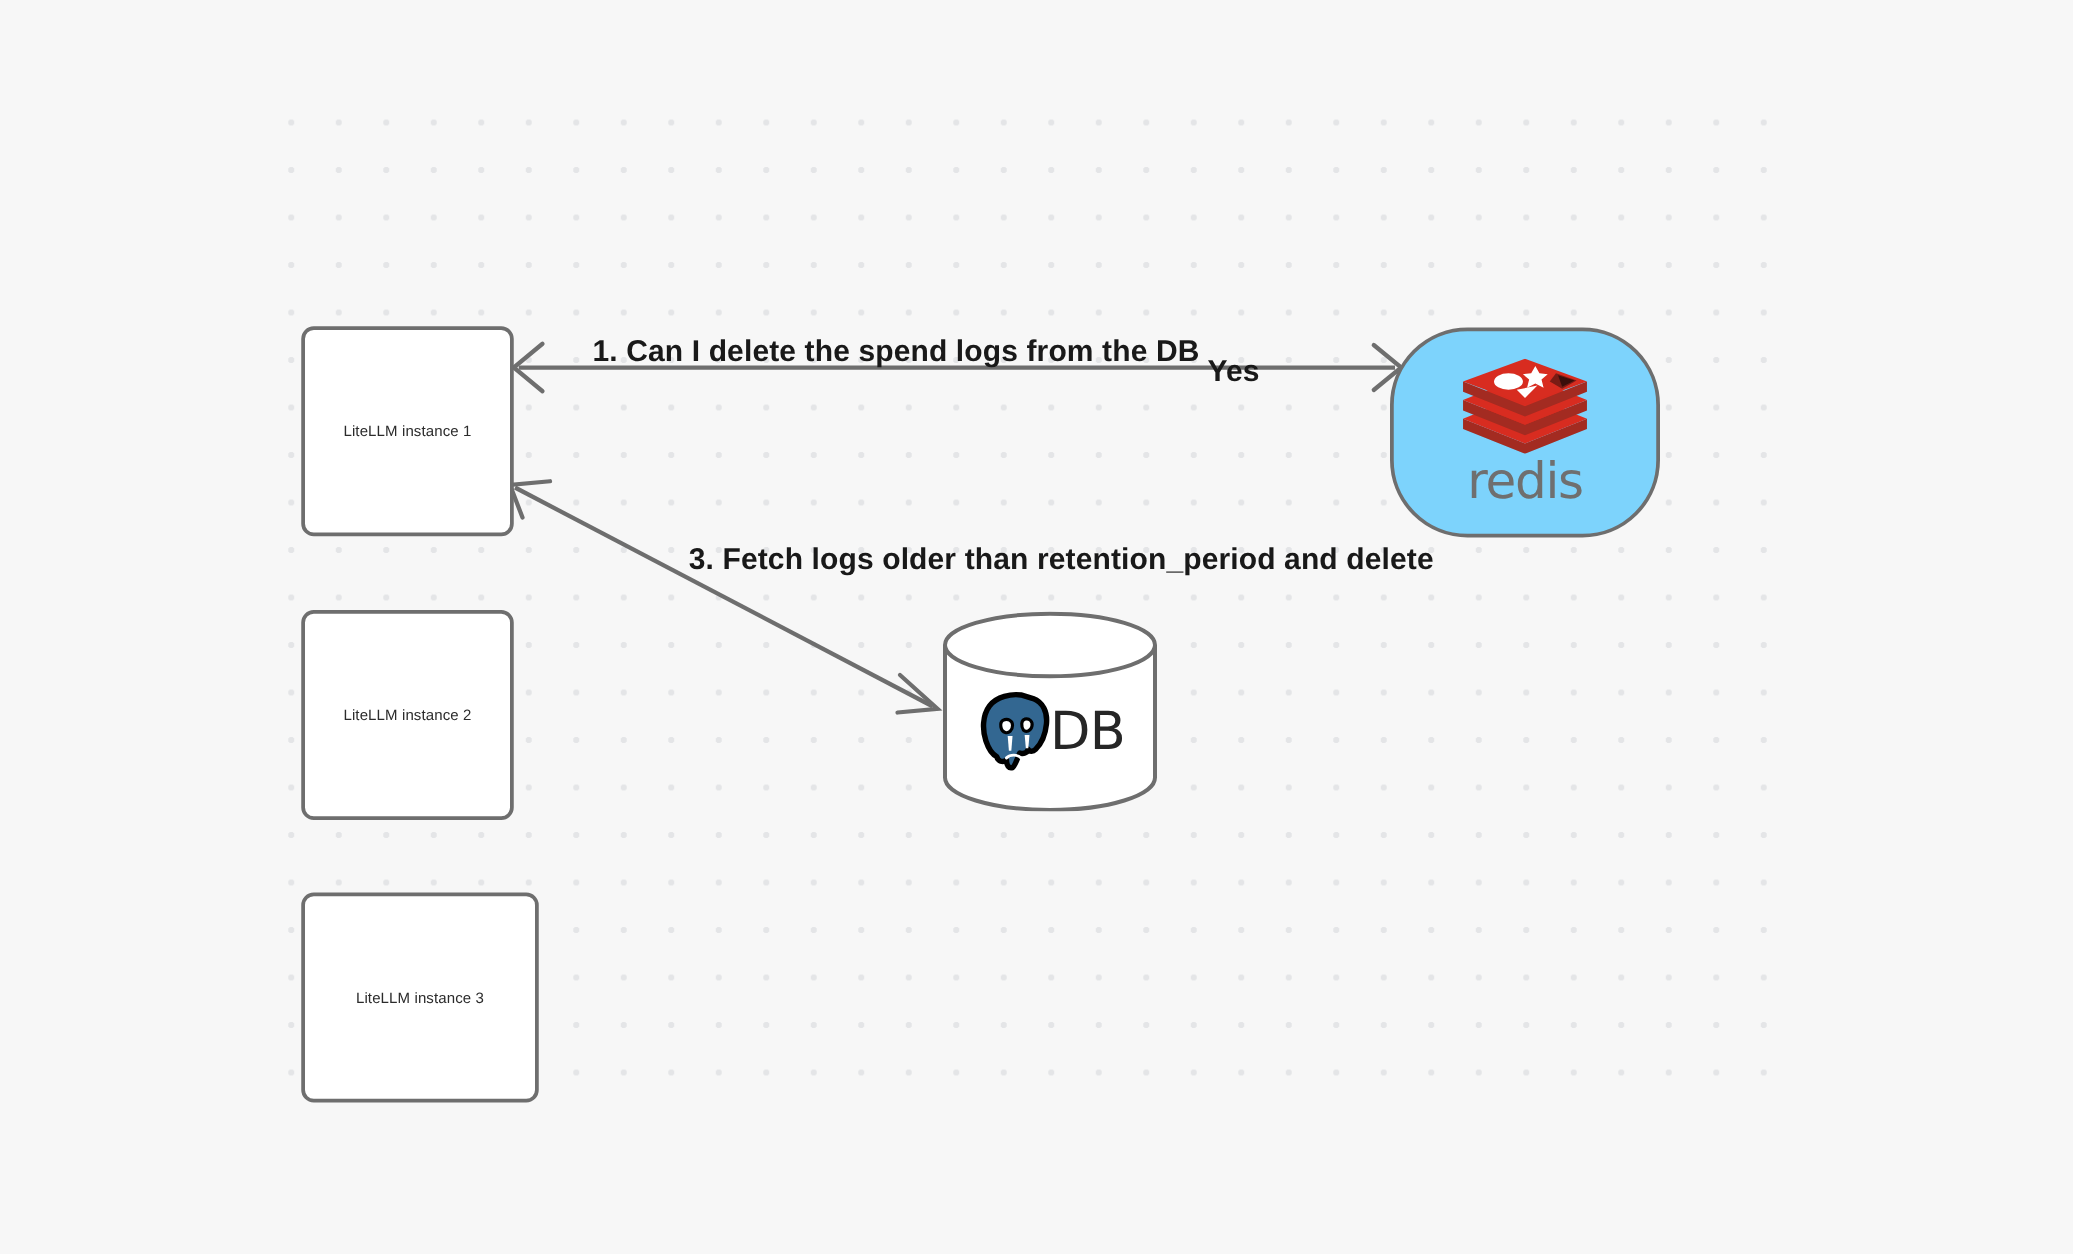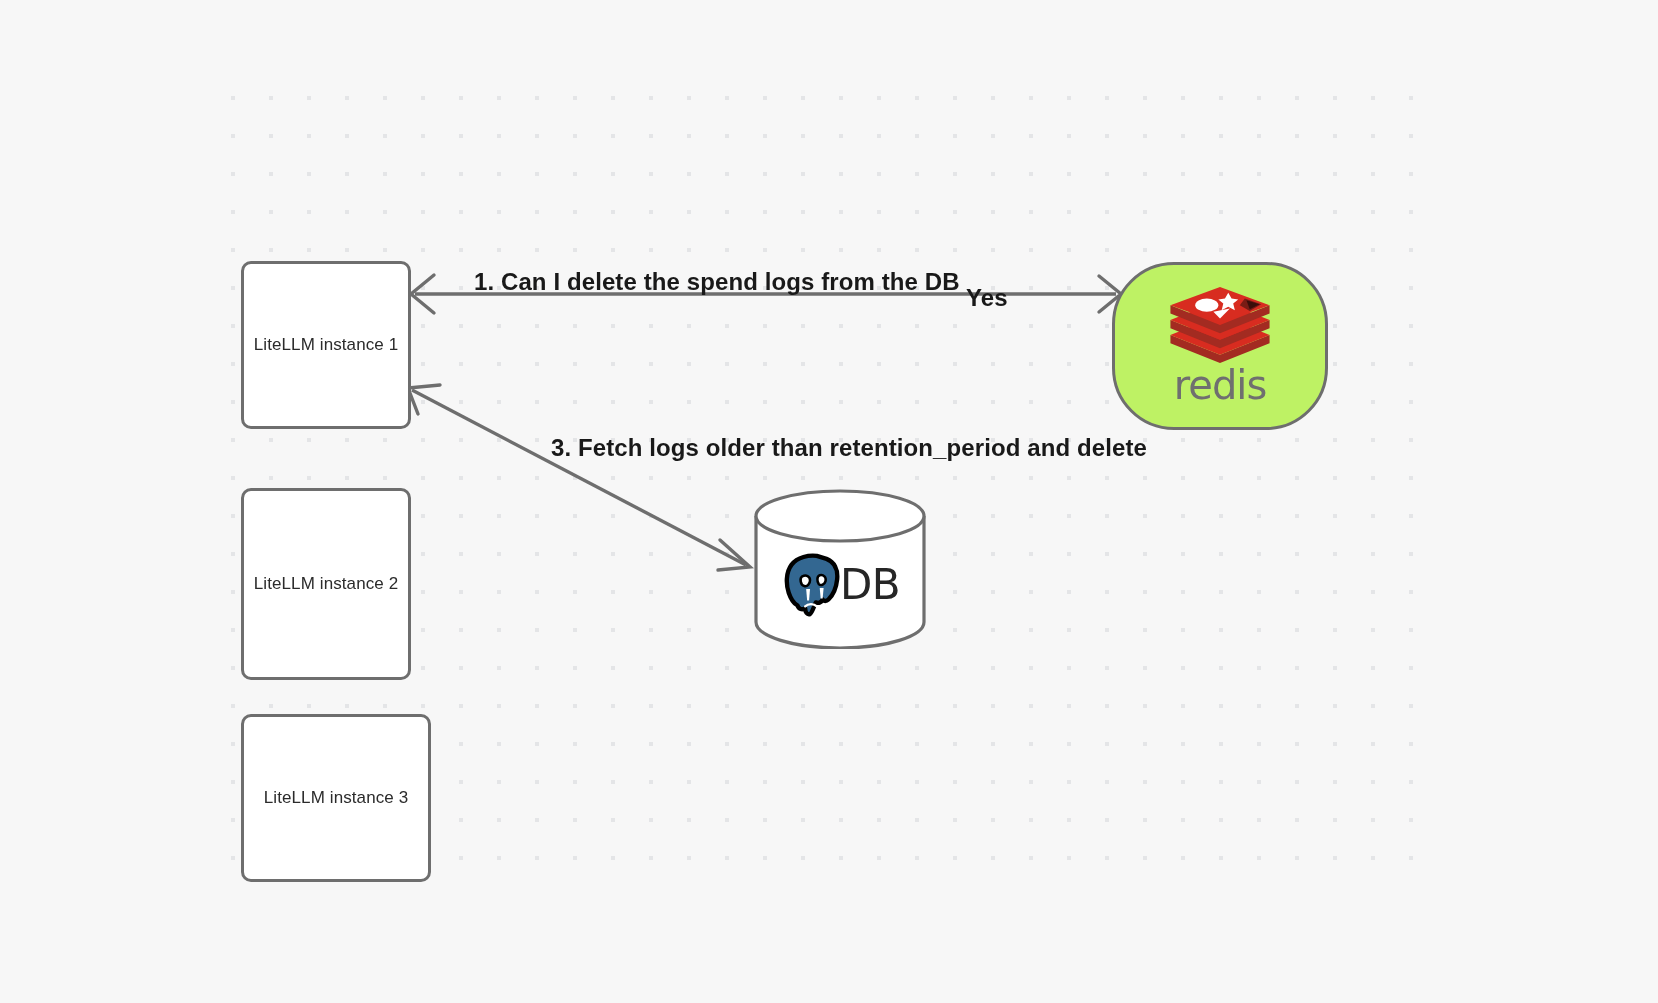--- a/index.html
+++ b/index.html
@@ -50,38 +50,38 @@
     position: absolute;
     background: #ffffff;
     border: 3px solid #6e6e6e;
     border-radius: 10px;
     box-sizing: border-box;
     display: flex;
     align-items: center;
     justify-content: center;
   }
   .node-box .node-label {
-    font-size: 17px;
+    font-size: 12px;
     color: #2b2b2b;
     letter-spacing: 0.1px;
     font-weight: 400;
     text-align: center;
   }
   #box-instance-1 { left: 241px; top: 261px; width: 170px; height: 168px; }
-  #box-instance-2 { left: 241px; top: 488px; width: 170px; height: 192px; }
+  #box-instance-2 { left: 241px; top: 488px; width: 170px; height: 168px; }
   #box-instance-3 { left: 241px; top: 714px; width: 190px; height: 168px; }
 
   
   #node-redis {
     position: absolute;
     left: 1112px;
     top: 262px;
     width: 216px;
     height: 168px;
-    background: #bef264;
+    background: #7dd3fc;
     border: 3px solid #6e6e6e;
     border-radius: 62px;
     box-sizing: border-box;
     display: flex;
     flex-direction: column;
     align-items: center;
     justify-content: center;
   }
   #redis-logo-mark { width: 108px; height: 76px; display: block; }
   #redis-wordmark {

